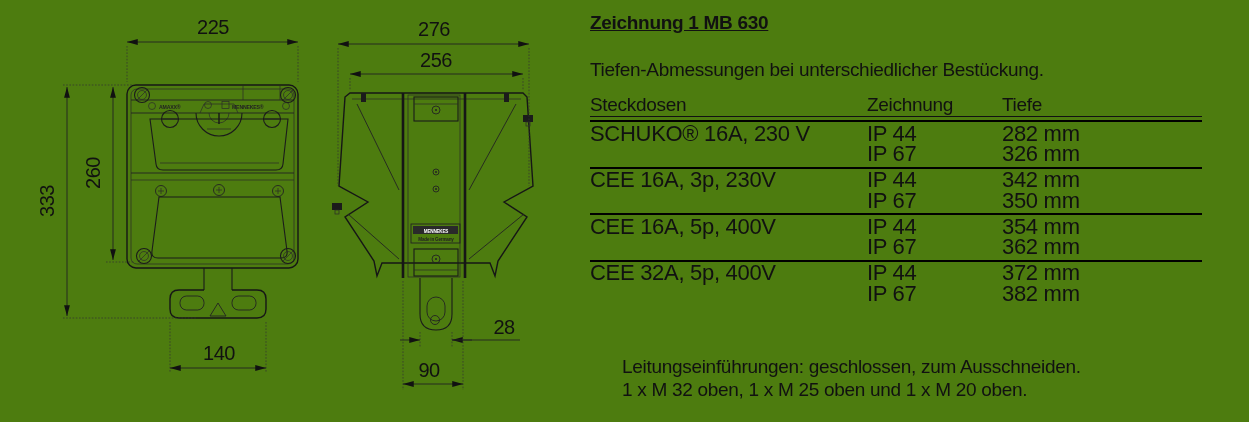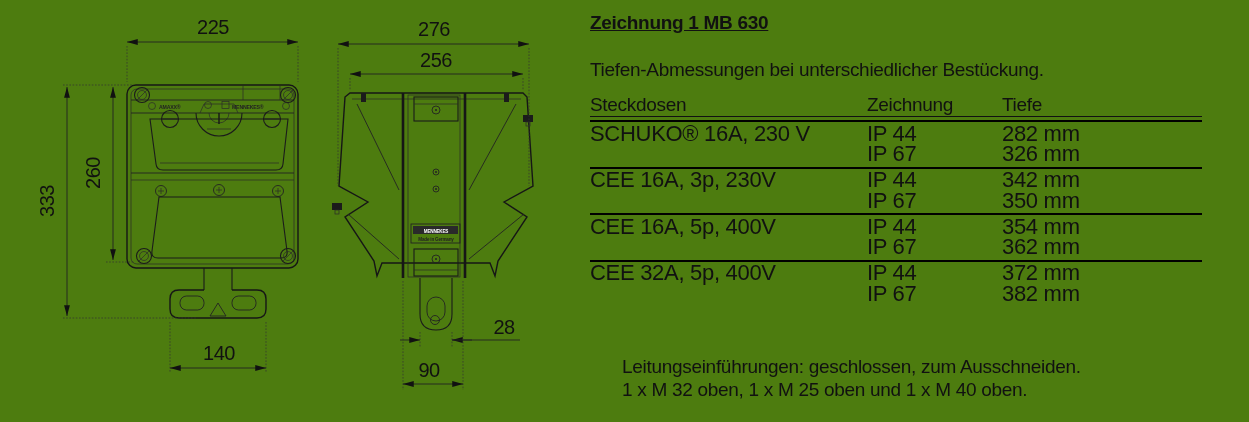--- a/index.html
+++ b/index.html
@@ -280,17 +280,17 @@
         <div class="trow">
           <span class="cell"></span>
           <span class="cell">IP 67</span>
           <span class="cell">382 mm</span>
         </div>
       </div>
     </div>
 
     <div class="footer">
       <div>Leitungseinführungen: geschlossen, zum Ausschneiden.</div>
-      <div>1 x M 32 oben, 1 x M 25 oben und 1 x M 40 oben.</div>
+      <div>1 x M 32 oben, 1 x M 25 oben und 1 x M 20 oben.</div>
     </div>
   </div>
 
 </div>
 
 </body></html>

